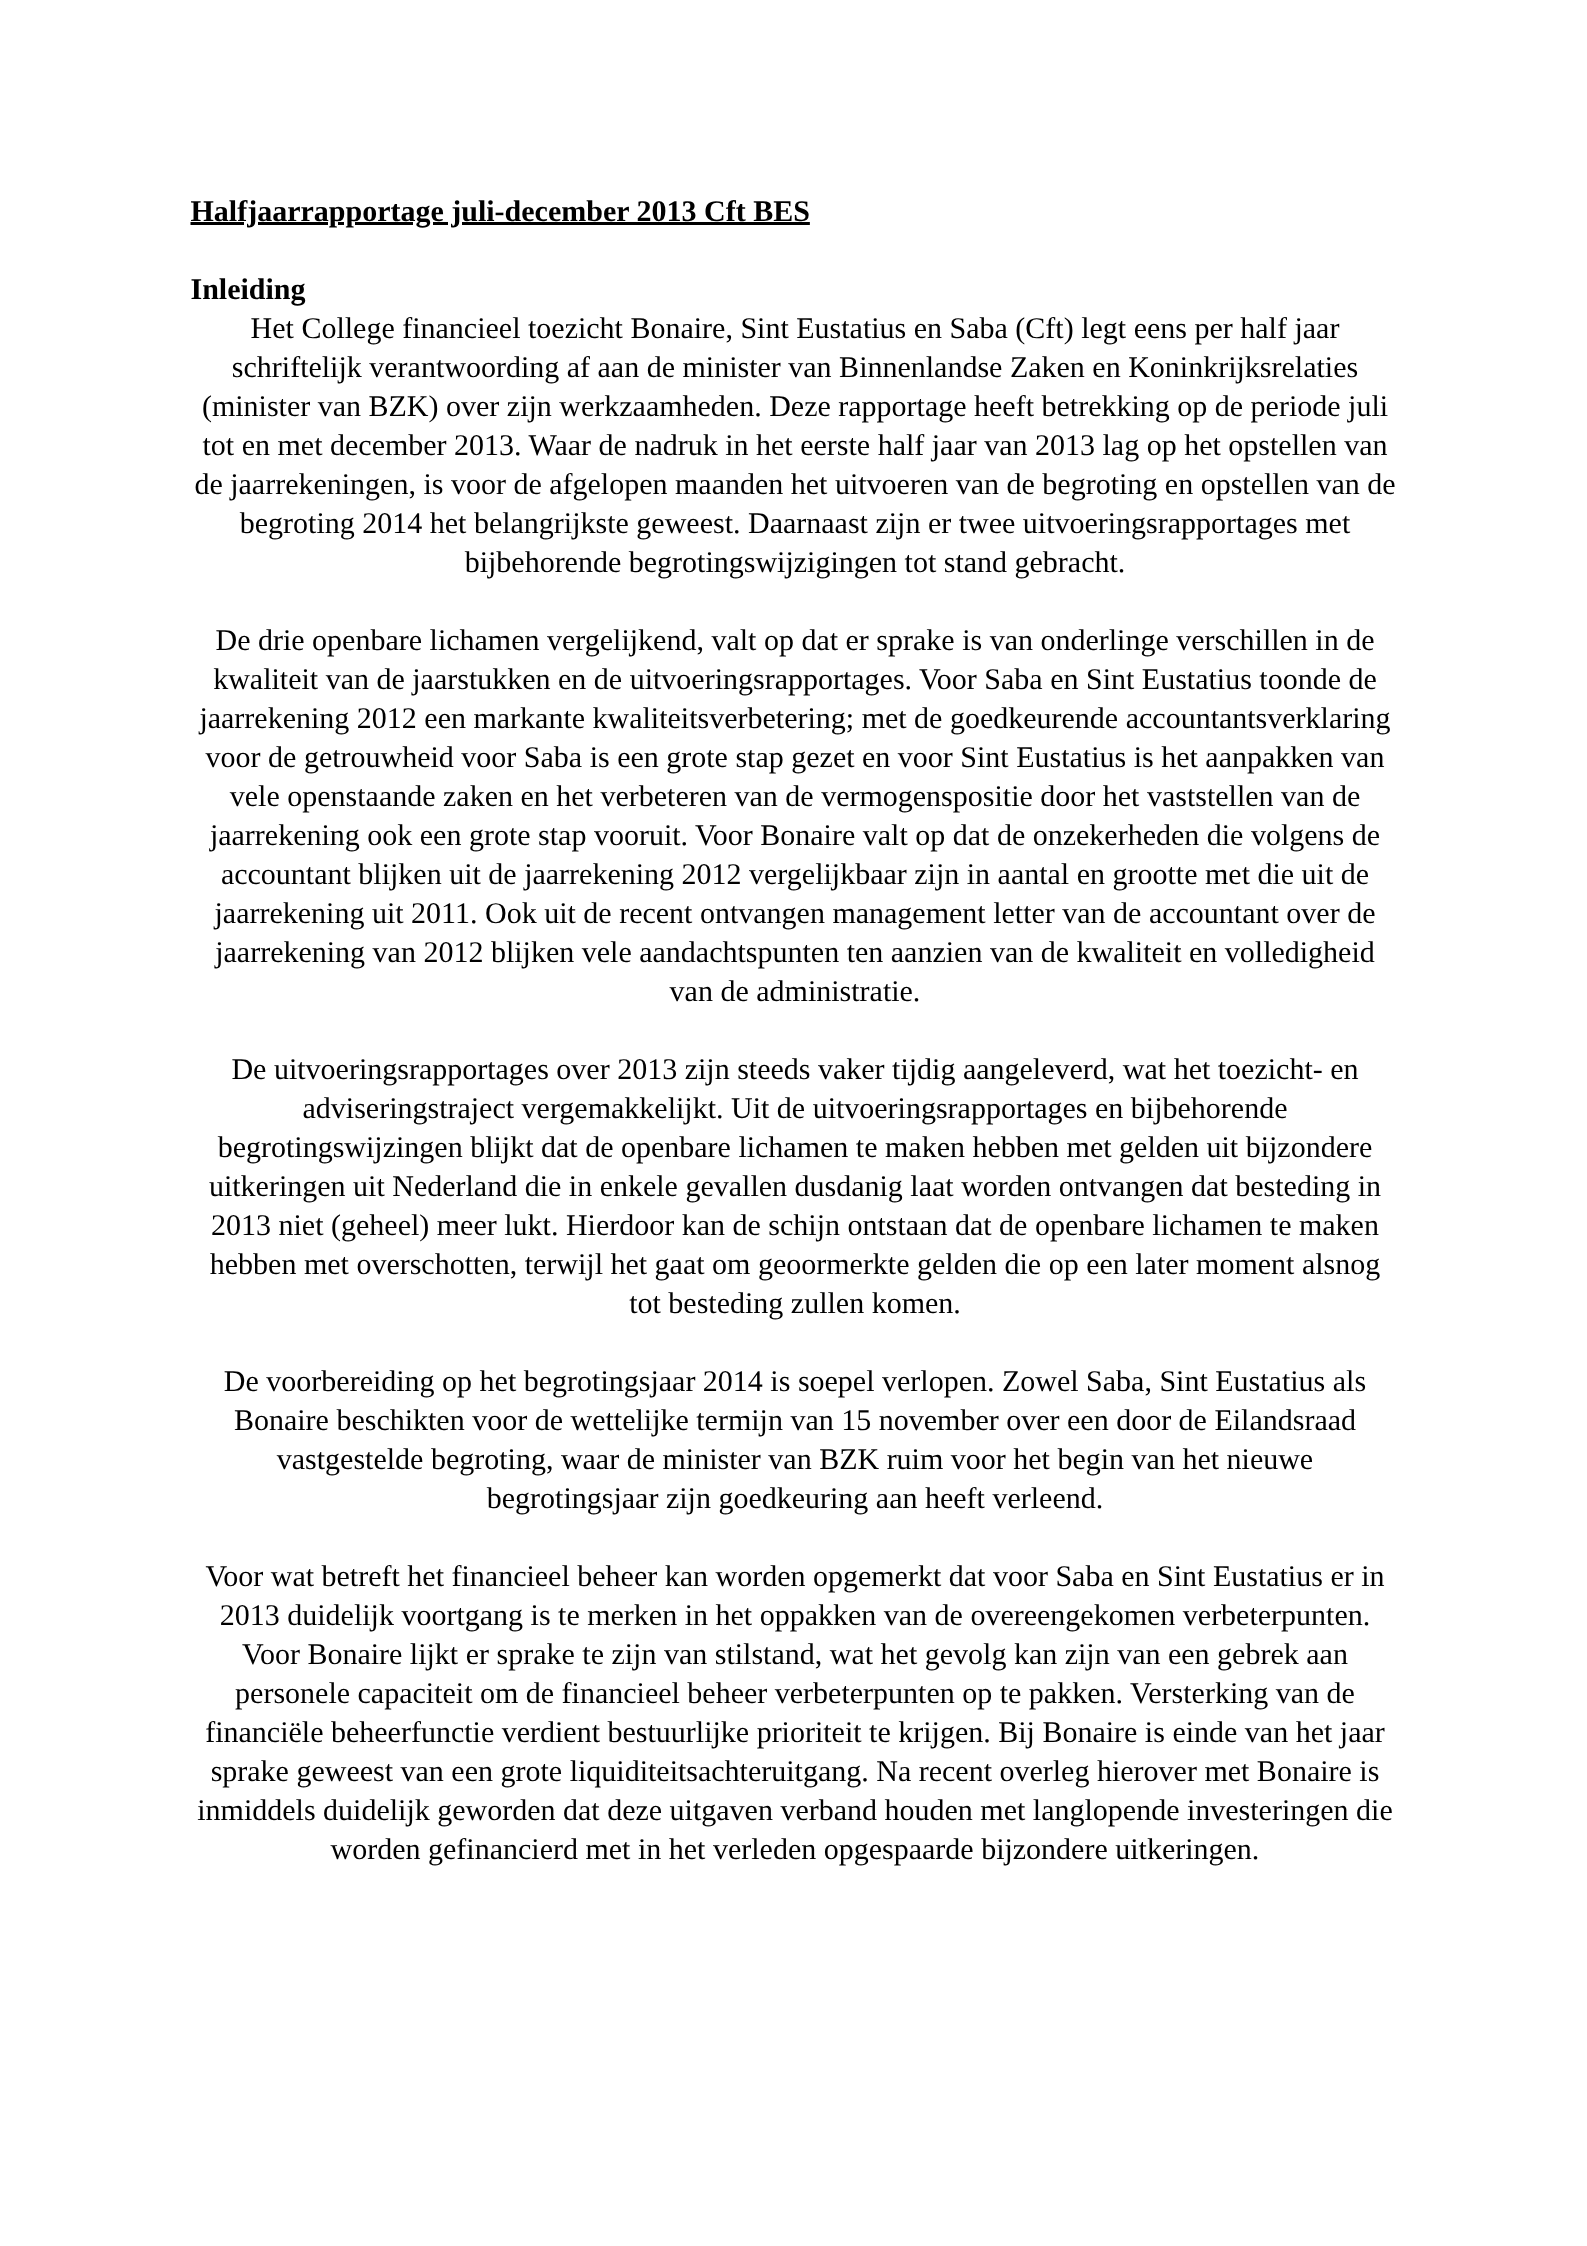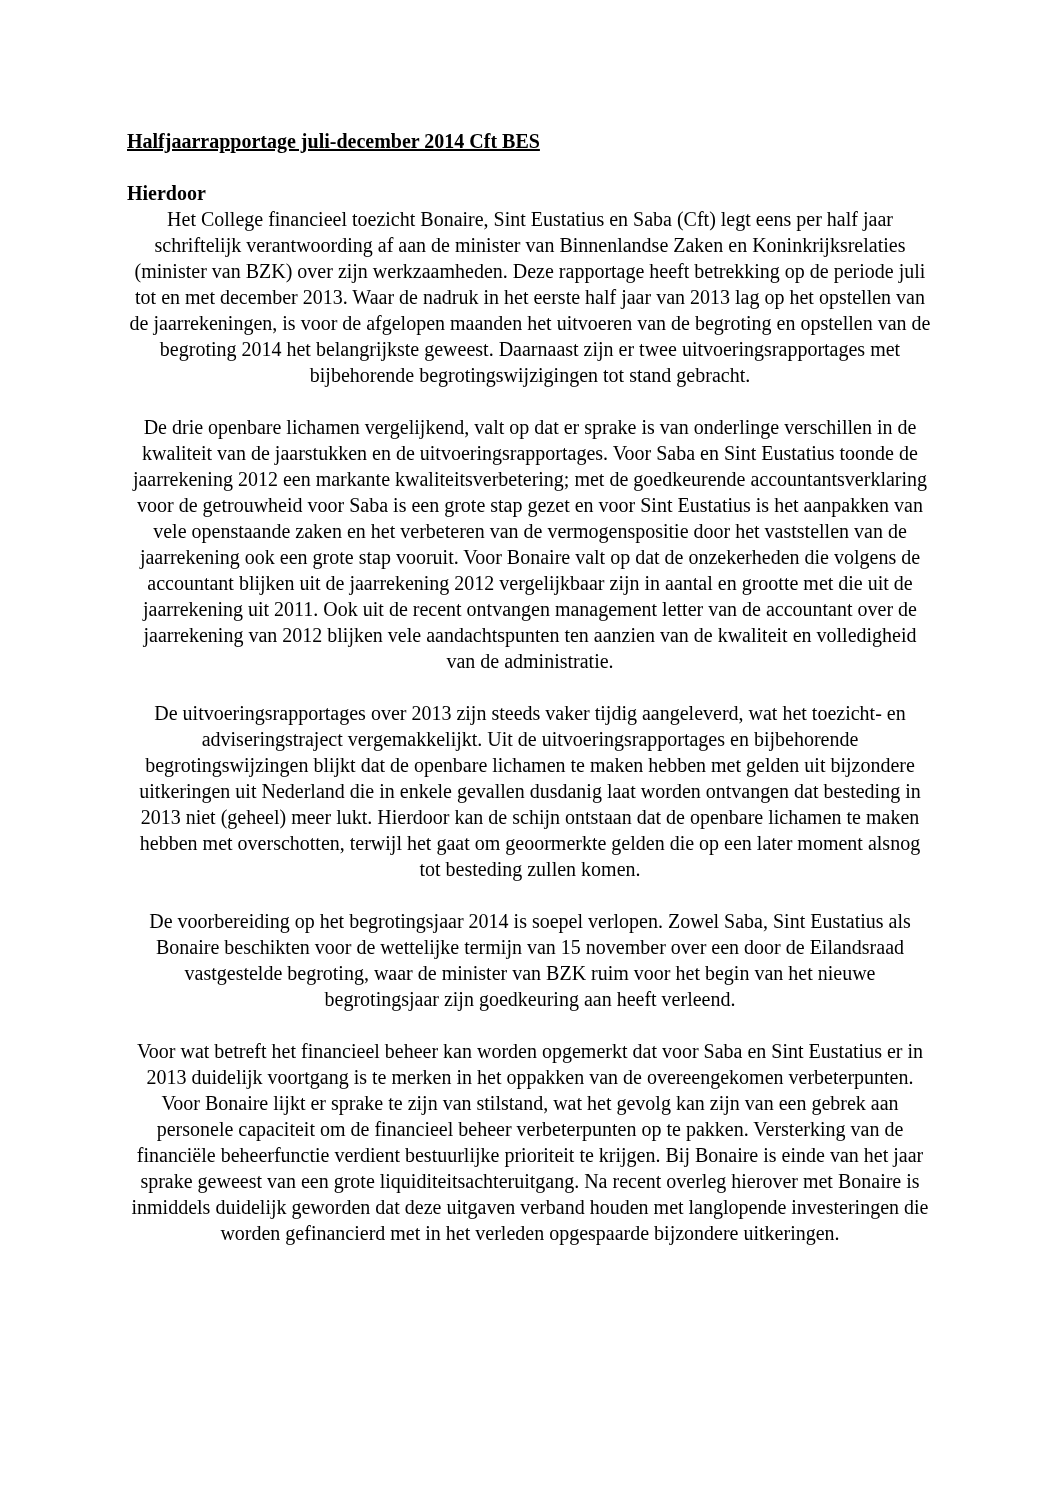--- a/index.html
+++ b/index.html
@@ -40,23 +40,23 @@
   }
   .para:last-child {
     margin-bottom: 0;
     margin-top: 24px;
   }
 </style>
 </head>
 <body>
 
 <div class="page">
-  <h1 class="doc-title">Halfjaarrapportage juli-december 2014 Cft BES</h1>
+  <h1 class="doc-title">Halfjaarrapportage juli-december 2013 Cft BES</h1>
 
-  <h2 class="section-heading">Hierdoor</h2>
+  <h2 class="section-heading">Inleiding</h2>
 
   <p class="para">Het College financieel toezicht Bonaire, Sint Eustatius en Saba (Cft) legt eens per half jaar schriftelijk verantwoording af aan de minister van Binnenlandse Zaken en Koninkrijksrelaties (minister van BZK) over zijn werkzaamheden. Deze rapportage heeft betrekking op de periode juli tot en met december 2013. Waar de nadruk in het eerste half jaar van 2013 lag op het opstellen van de jaarrekeningen, is voor de afgelopen maanden het uitvoeren van de begroting en opstellen van de begroting 2014 het belangrijkste geweest. Daarnaast zijn er twee uitvoeringsrapportages met bijbehorende begrotingswijzigingen tot stand gebracht.</p>
 
   <p class="para">De drie openbare lichamen vergelijkend, valt op dat er sprake is van onderlinge verschillen in de kwaliteit van de jaarstukken en de uitvoeringsrapportages. Voor Saba en Sint Eustatius toonde de jaarrekening 2012 een markante kwaliteitsverbetering; met de goedkeurende accountantsverklaring voor de getrouwheid voor Saba is een grote stap gezet en voor Sint Eustatius is het aanpakken van vele openstaande zaken en het verbeteren van de vermogenspositie door het vaststellen van de jaarrekening ook een grote stap vooruit. Voor Bonaire valt op dat de onzekerheden die volgens de accountant blijken uit de jaarrekening 2012 vergelijkbaar zijn in aantal en grootte met die uit de jaarrekening uit 2011. Ook uit de recent ontvangen management letter van de accountant over de jaarrekening van 2012 blijken vele aandachtspunten ten aanzien van de kwaliteit en volledigheid van de administratie.</p>
 
   <p class="para">De uitvoeringsrapportages over 2013 zijn steeds vaker tijdig aangeleverd, wat het toezicht- en adviseringstraject vergemakkelijkt. Uit de uitvoeringsrapportages en bijbehorende begrotingswijzingen blijkt dat de openbare lichamen te maken hebben met gelden uit bijzondere uitkeringen uit Nederland die in enkele gevallen dusdanig laat worden ontvangen dat besteding in 2013 niet (geheel) meer lukt. Hierdoor kan de schijn ontstaan dat de openbare lichamen te maken hebben met overschotten, terwijl het gaat om geoormerkte gelden die op een later moment alsnog tot besteding zullen komen.</p>
 
   <p class="para">De voorbereiding op het begrotingsjaar 2014 is soepel verlopen. Zowel Saba, Sint Eustatius als Bonaire beschikten voor de wettelijke termijn van 15 november over een door de Eilandsraad vastgestelde begroting, waar de minister van BZK ruim voor het begin van het nieuwe begrotingsjaar zijn goedkeuring aan heeft verleend.</p>
 
   <p class="para">Voor wat betreft het financieel beheer kan worden opgemerkt dat voor Saba en Sint Eustatius er in 2013 duidelijk voortgang is te merken in het oppakken van de overeengekomen verbeterpunten. Voor Bonaire lijkt er sprake te zijn van stilstand, wat het gevolg kan zijn van een gebrek aan personele capaciteit om de financieel beheer verbeterpunten op te pakken. Versterking van de financiële beheerfunctie verdient bestuurlijke prioriteit te krijgen. Bij Bonaire is einde van het jaar sprake geweest van een grote liquiditeitsachteruitgang. Na recent overleg hierover met Bonaire is inmiddels duidelijk geworden dat deze uitgaven verband houden met langlopende investeringen die worden gefinancierd met in het verleden opgespaarde bijzondere uitkeringen.</p>

